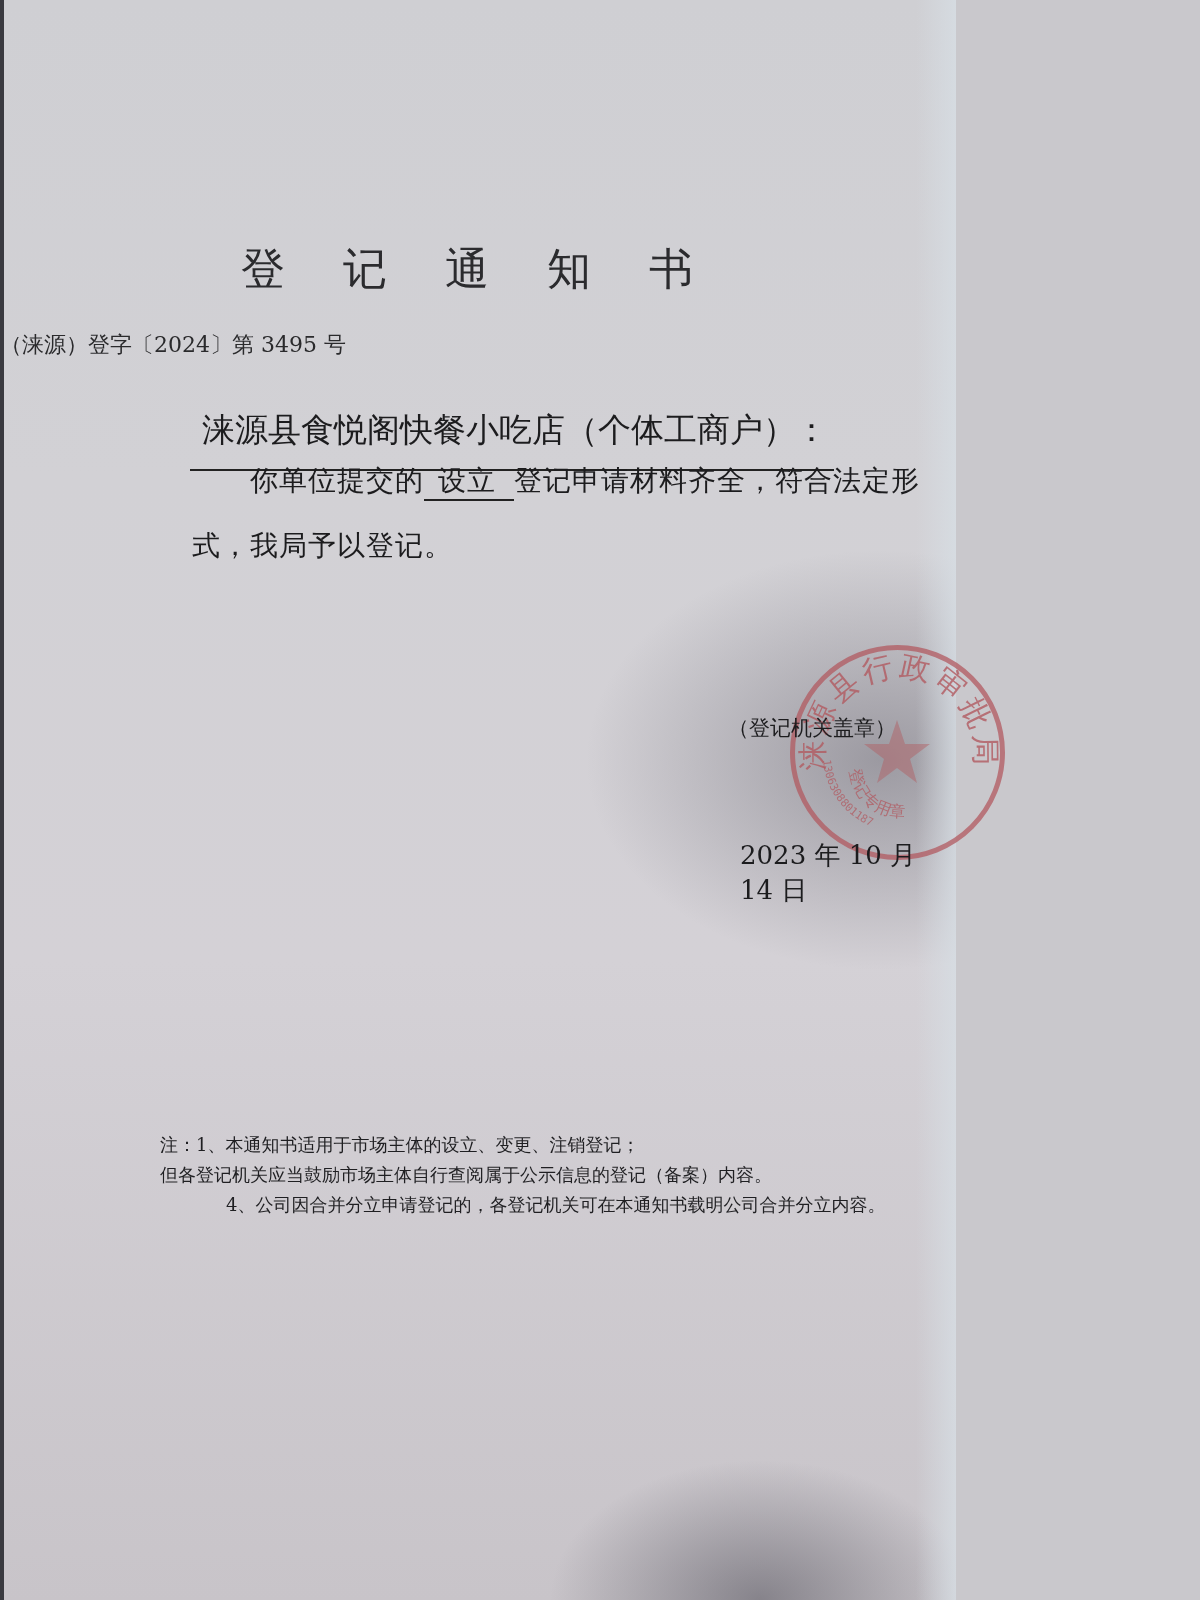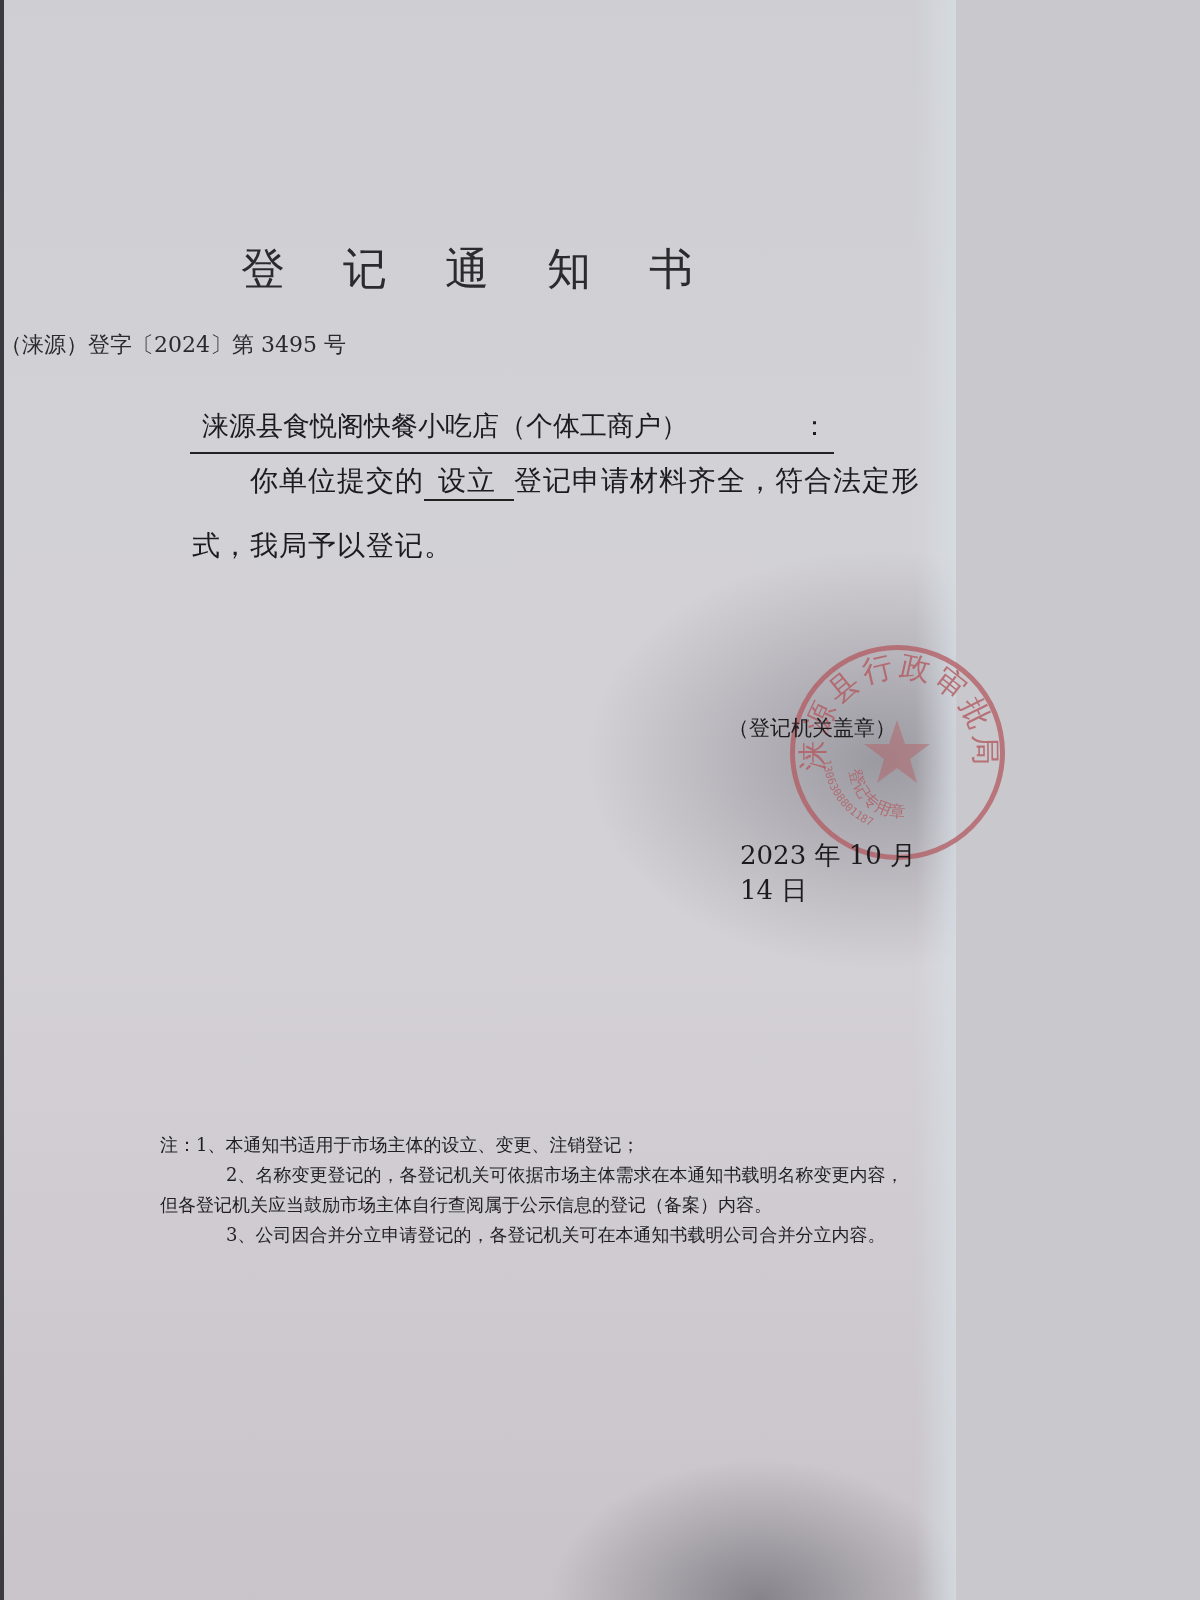--- a/index.html
+++ b/index.html
@@ -54,24 +54,24 @@
       top: 330px;
       text-align: left;
       font-size: 22px;
       color: #2a2a2c;
     }
     .recipient {
       position: absolute;
       left: 190px;
       top: 408px;
       width: 632px;
-      font-size: 27px;
+      font-size: 33px;
       border-bottom: 2px solid #222;
       padding-left: 12px;
-      padding-bottom: 8px;
+      padding-bottom: 16px;
       white-space: nowrap;
     }
     .recipient .colon {
       position: absolute;
       right: 6px;
       top: 0;
     }
     .body-line {
       position: absolute;
       font-size: 28px;
@@ -166,18 +166,17 @@
   </div>
 
   <div class="seal-label">（登记机关盖章）</div>
 
   <div class="date">2023 年 10 月 14 日</div>
 
   <div class="notes">
     <div class="note first">
       <span class="lead">注：</span><span>1、本通知书适用于市场主体的设立、变更、注销登记；</span>
     </div>
-    <div class="note indent">2、名称变更登记的，各登记机关可依据市场主体需求在本通知书载明名称变更内容，</div>
     <div class="note">但各登记机关应当鼓励市场主体自行查阅属于公示信息的登记（备案）内容。</div>
-    <div class="note indent">3、公司因合并分立申请登记的，各登记机关可在本通知书载明公司合并分立内容。</div>
+    <div class="note indent">4、公司因合并分立申请登记的，各登记机关可在本通知书载明公司合并分立内容。</div>
   </div>
 
 </div>
 
 </body></html>

